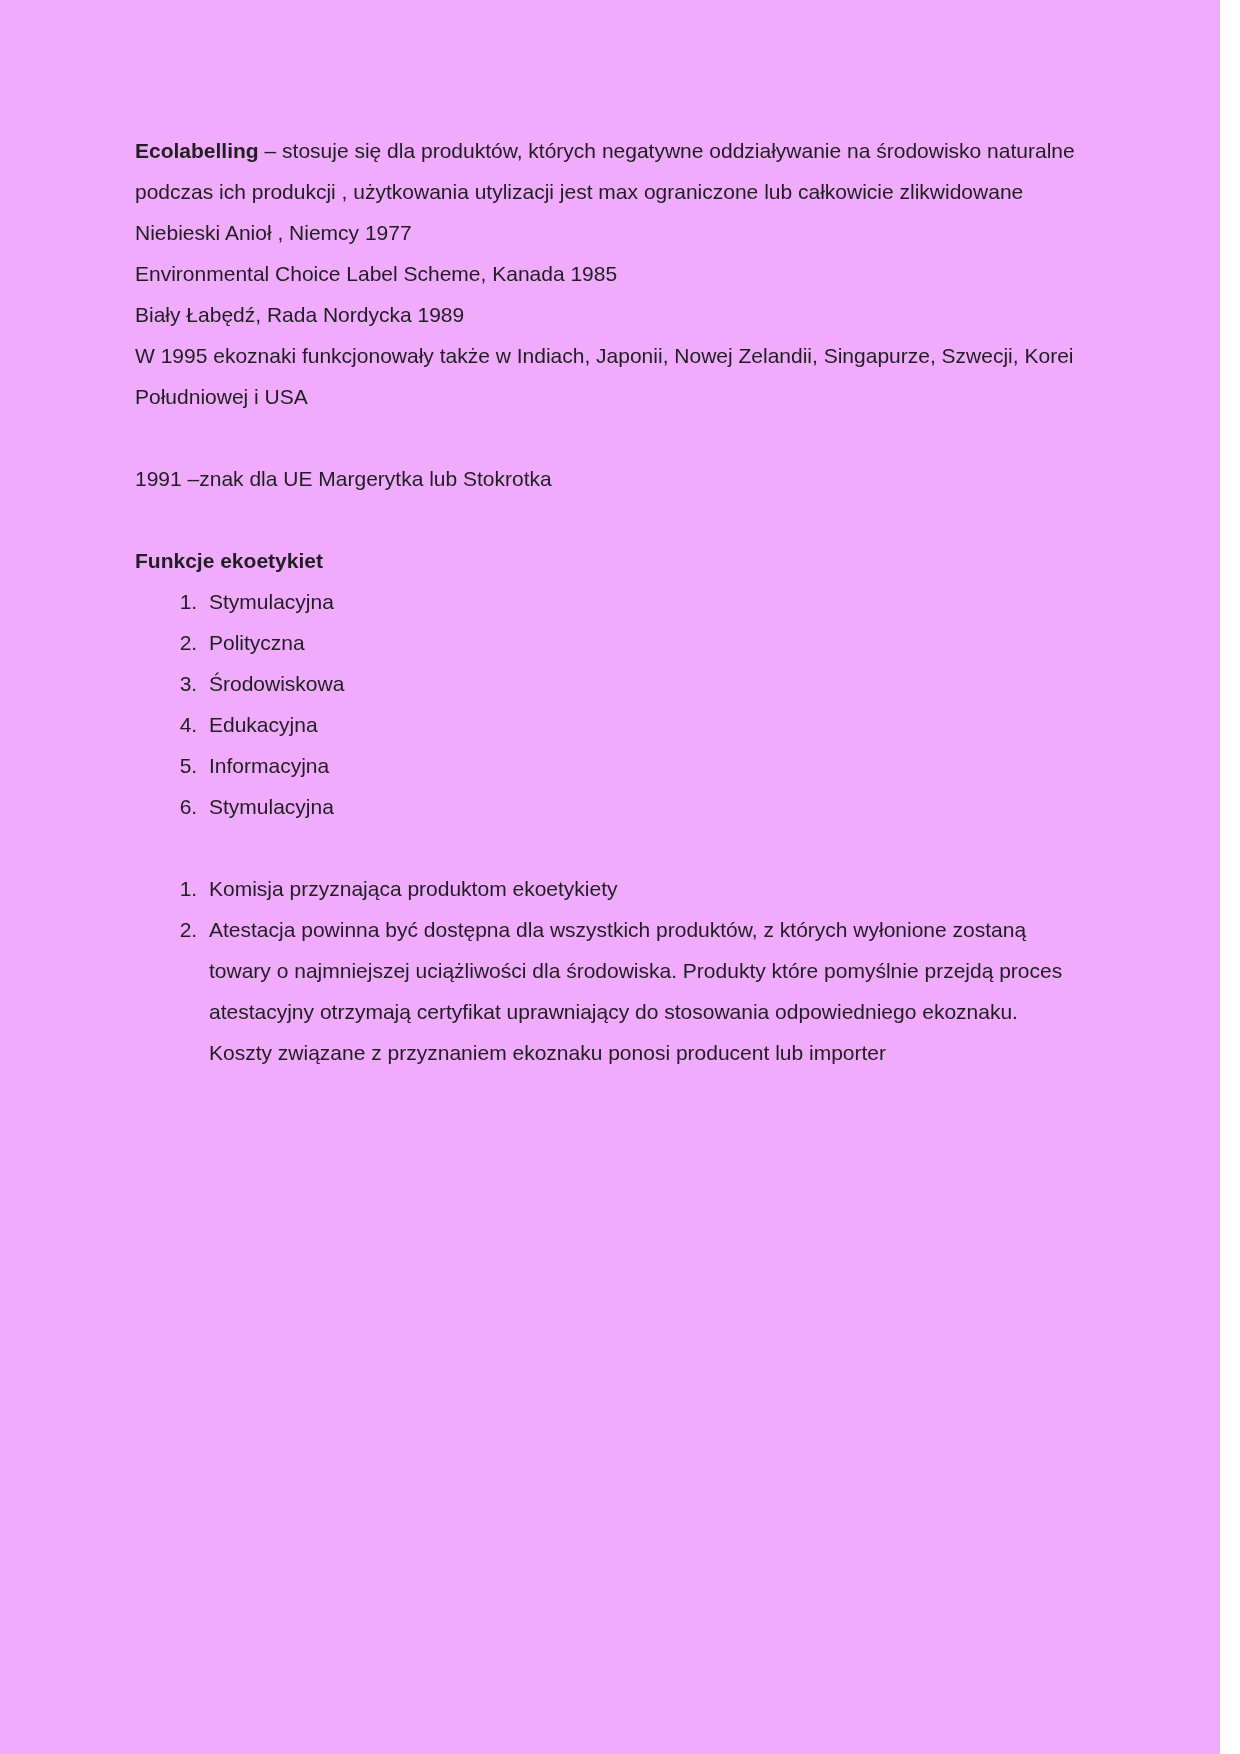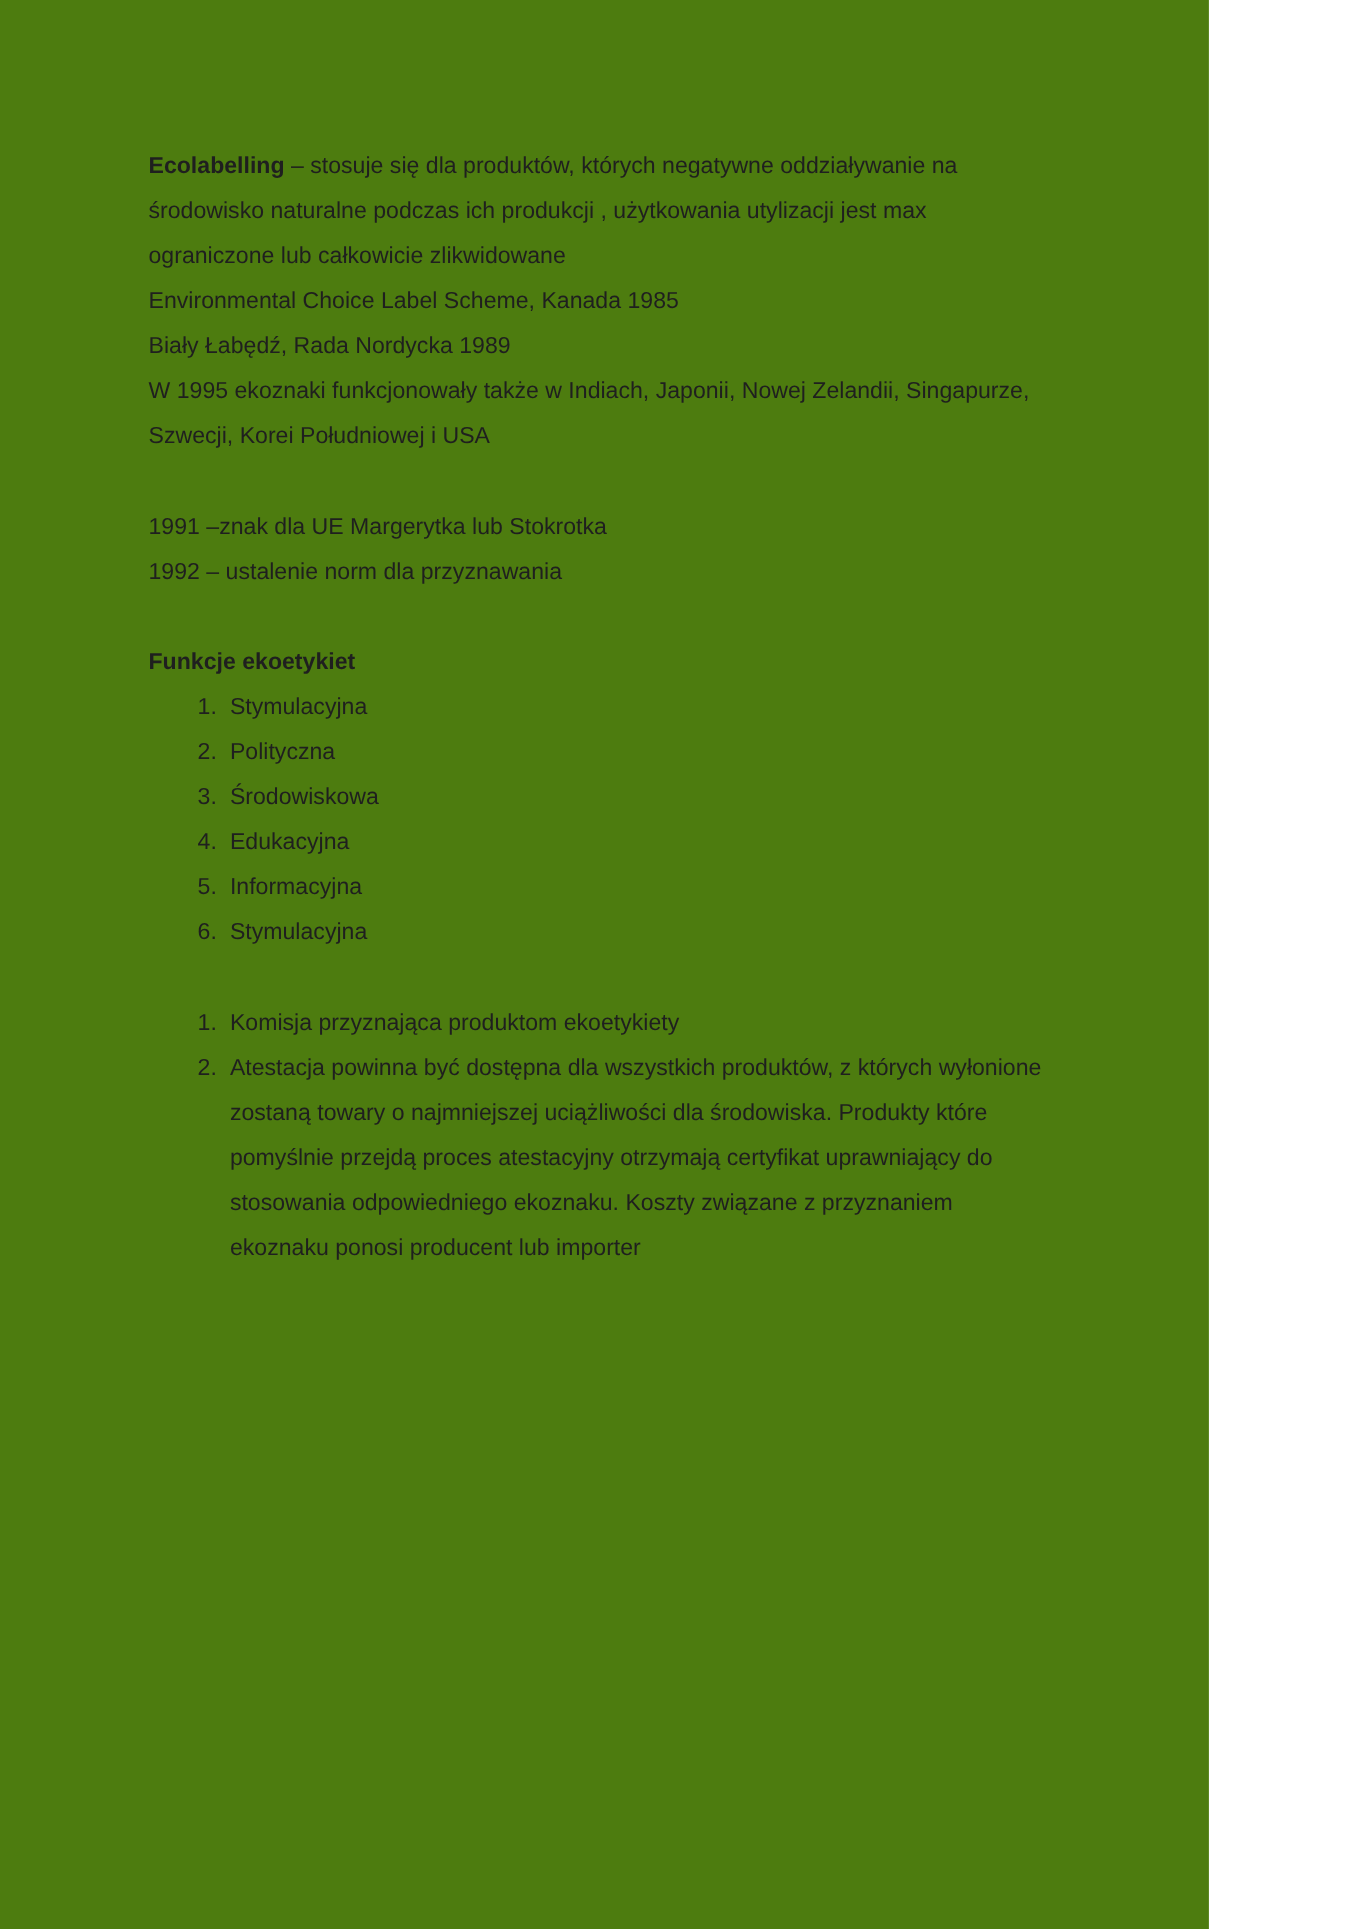--- a/index.html
+++ b/index.html
@@ -9,23 +9,23 @@
   }
   body {
     width: 1240px;
     height: 1754px;
     font-family: "Liberation Sans", "DejaVu Sans", sans-serif;
     color: #1f1f1f;
     -webkit-font-smoothing: antialiased;
   }
   .page {
     box-sizing: border-box;
-    width: 1099px;
+    width: 1220px;
     min-height: 1754px;
-    background: #4d7c0f;
+    background: #f0abfc;
     padding: 130px 140px 60px 135px;
     font-size: 21px;
     line-height: 41px;
   }
   p {
     margin: 0;
     padding: 0;
   }
   strong { font-weight: 700; }
   .gap { height: 41px; }
@@ -39,28 +39,28 @@
   }
 </style>
 </head>
 <body>
 
 <div class="page">
 
   <p><strong>Ecolabelling</strong><span> – stosuje się dla produktów, których negatywne oddziaływanie na środowisko naturalne podczas ich produkcji , użytkowania utylizacji jest max ograniczone lub całkowicie zlikwidowane</span></p>
 
 
+  <p>Niebieski Anioł , Niemcy 1977</p>
   <p>Environmental Choice Label Scheme, Kanada 1985</p>
   <p>Biały Łabędź, Rada Nordycka 1989</p>
   <p>W 1995 ekoznaki funkcjonowały także  w Indiach, Japonii, Nowej Zelandii, Singapurze, Szwecji, Korei Południowej i USA</p>
 
   <div class="gap"></div>
 
   <p>1991 –znak dla UE Margerytka lub Stokrotka</p>
-  <p>1992 – ustalenie norm dla przyznawania</p>
 
   <div class="gap"></div>
 
   <p><strong>Funkcje ekoetykiet</strong></p>
 
   <ol>
     <li>Stymulacyjna</li>
     <li>Polityczna</li>
     <li>Środowiskowa</li>
     <li>Edukacyjna</li>

